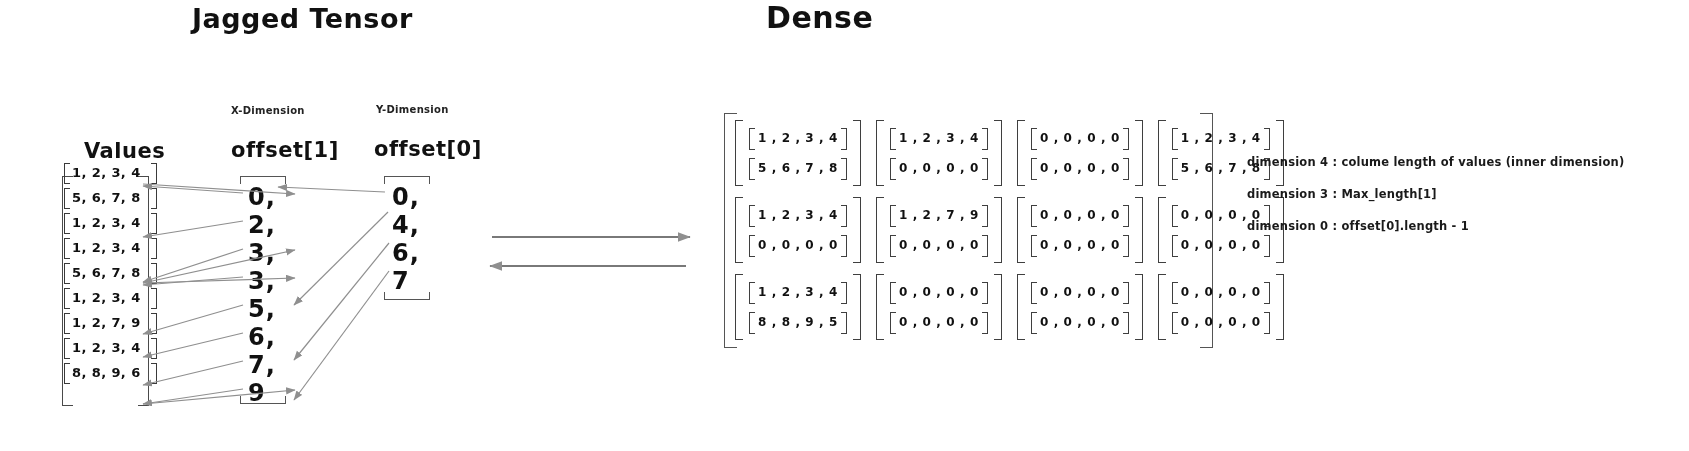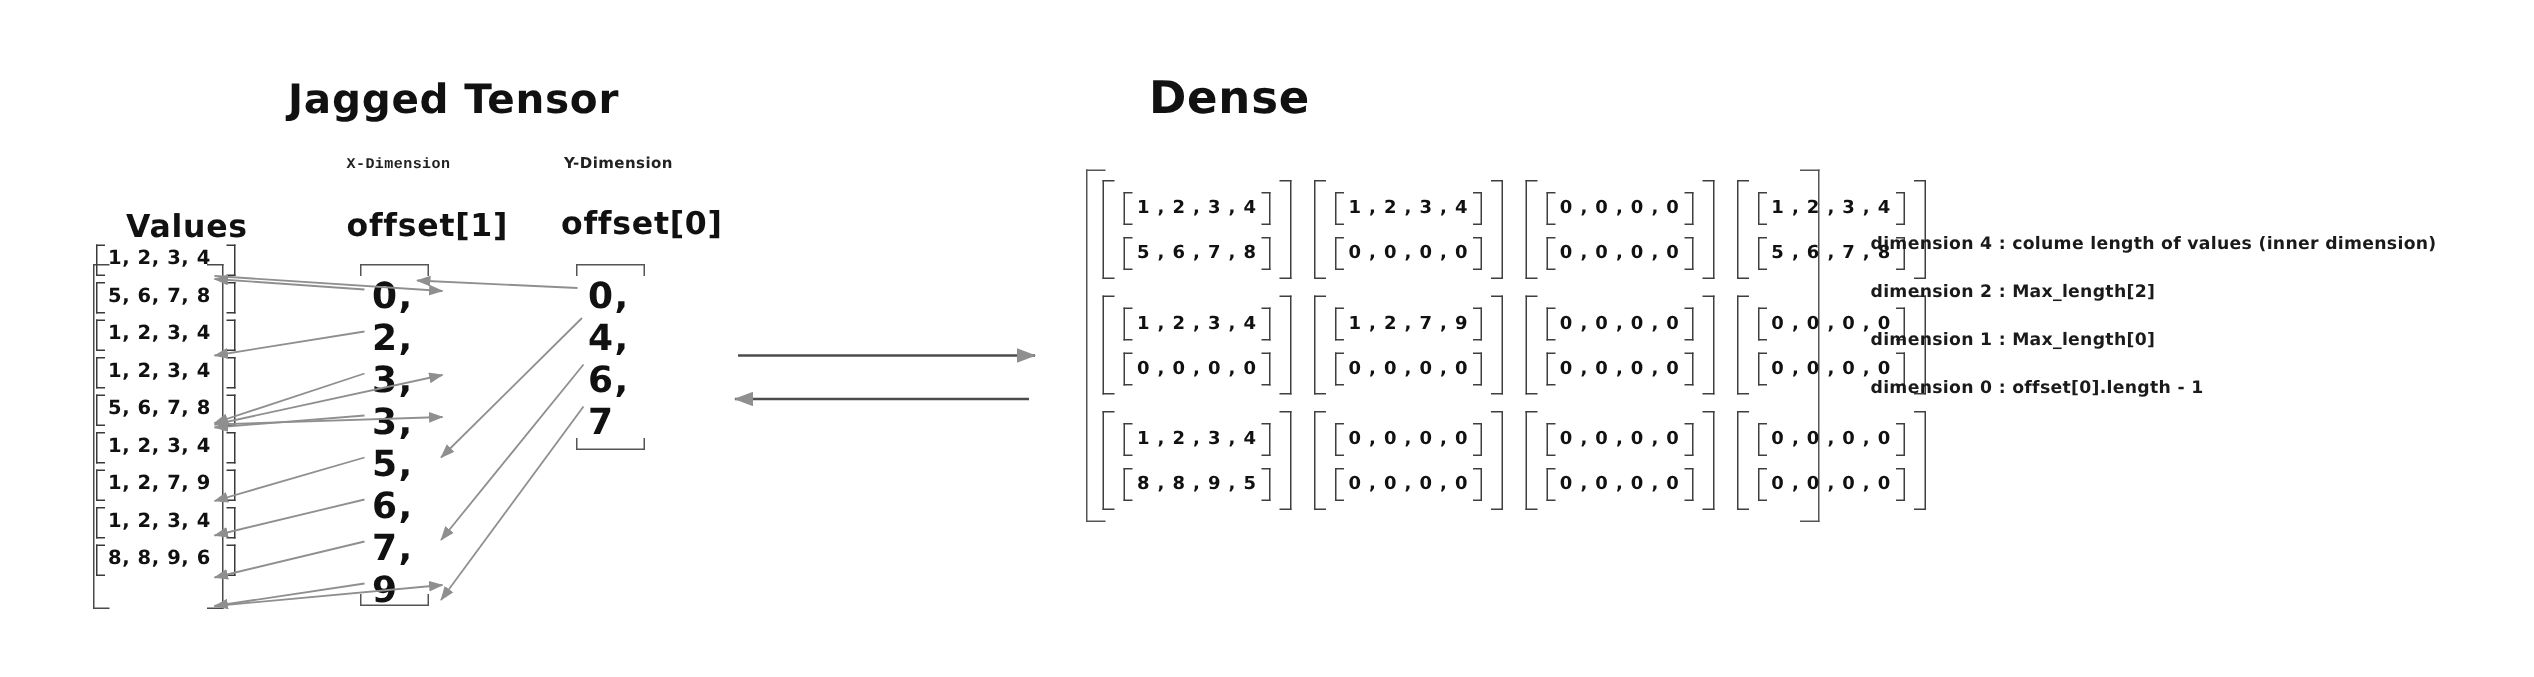--- a/index.html
+++ b/index.html
@@ -8,21 +8,20 @@
     font-family:"DejaVu Sans", sans-serif;
     color:#1a1a1a;
   }
   .abs{position:absolute;}
 
   
   .title{
     font-family:"DejaVu Sans", sans-serif;
     font-size:27px;font-weight:700;letter-spacing:.5px;color:#111;
     white-space:nowrap;
-    margin-top:48px;
   }
   .heading{
     font-size:21px;font-weight:700;color:#111;white-space:nowrap;
     letter-spacing:.5px;
     margin-left:10px;
   }
   .smalllabel{
     font-size:10px;font-weight:600;color:#222;white-space:nowrap;
     letter-spacing:.3px;
   }
@@ -152,21 +151,21 @@
     <span>1, 2, 3, 4</span>
     <span class="brk-r"></span>
   </div>
   <div class="vrow">
     <span class="brk-l"></span>
     <span>8, 8, 9, 6</span>
     <span class="brk-r"></span>
   </div>
 </div>
 
-<div class="abs smalllabel" style="left:231px;top:105px;font-family:Liberation Mono, monospace;">X-Dimension</div>
+<div class="abs smalllabel" style="left:231px;top:105px;">X-Dimension</div>
 <div class="abs heading" style="left:221px;top:138px;">offset[1]</div>
 <div class="tbrk" style="left:240px;top:176px;width:44px;"></div>
 <div class="bbrk" style="left:240px;top:396px;width:44px;"></div>
 
 <div class="offcol" style="left:248px;top:183px;">
   <div class="offnum">0,</div>
   <div class="offnum">2,</div>
   <div class="offnum">3,</div>
   <div class="offnum">3,</div>
   <div class="offnum">5,</div>
@@ -368,22 +367,21 @@
         </div>
         <span class="mb-r"></span>
       </div>
     </div>
 
   </div>
 </div>
 
 <div class="legend">
   <div>dimension 4 : colume length of values (inner dimension)</div>
-  <div>dimension 2 : Max_length[2]</div>
-  <div>dimension 1  : Max_length[0]</div>
+  <div>dimension 3 : Max_length[1]</div>
   <div>dimension 0 : offset[0].length - 1</div>
 </div>
 
 <svg class="overlay" xmlns="http://www.w3.org/2000/svg">
   <defs>
     <marker id="ah" markerWidth="9" markerHeight="9" refX="7.5" refY="3" orient="auto">
       <path d="M0,0 L8,3 L0,6 z" fill="#8f8f8f"></path>
     </marker>
   </defs>
   <g stroke="#8f8f8f" stroke-width="1.2" fill="none" marker-end="url(#ah)">

